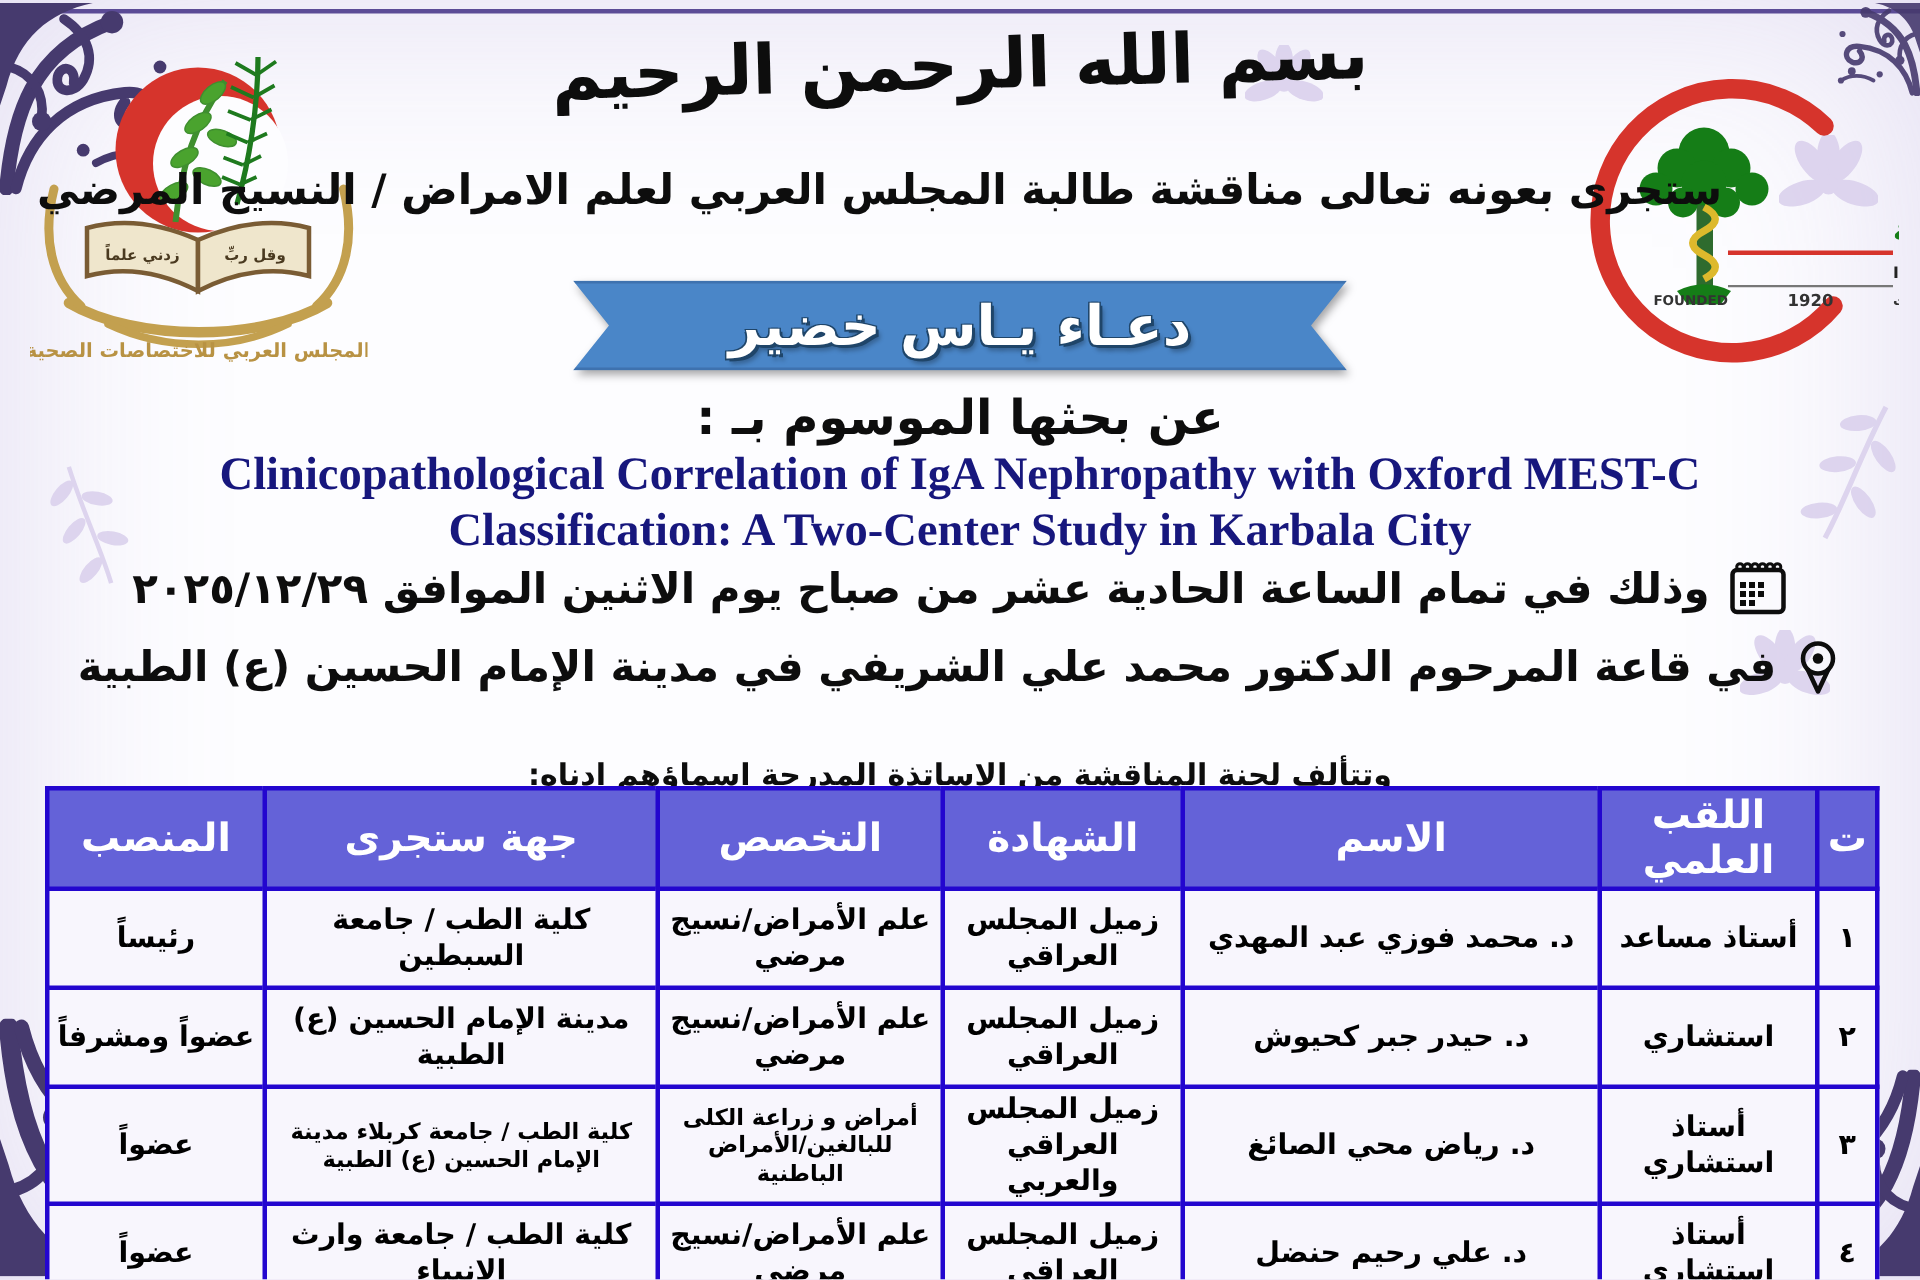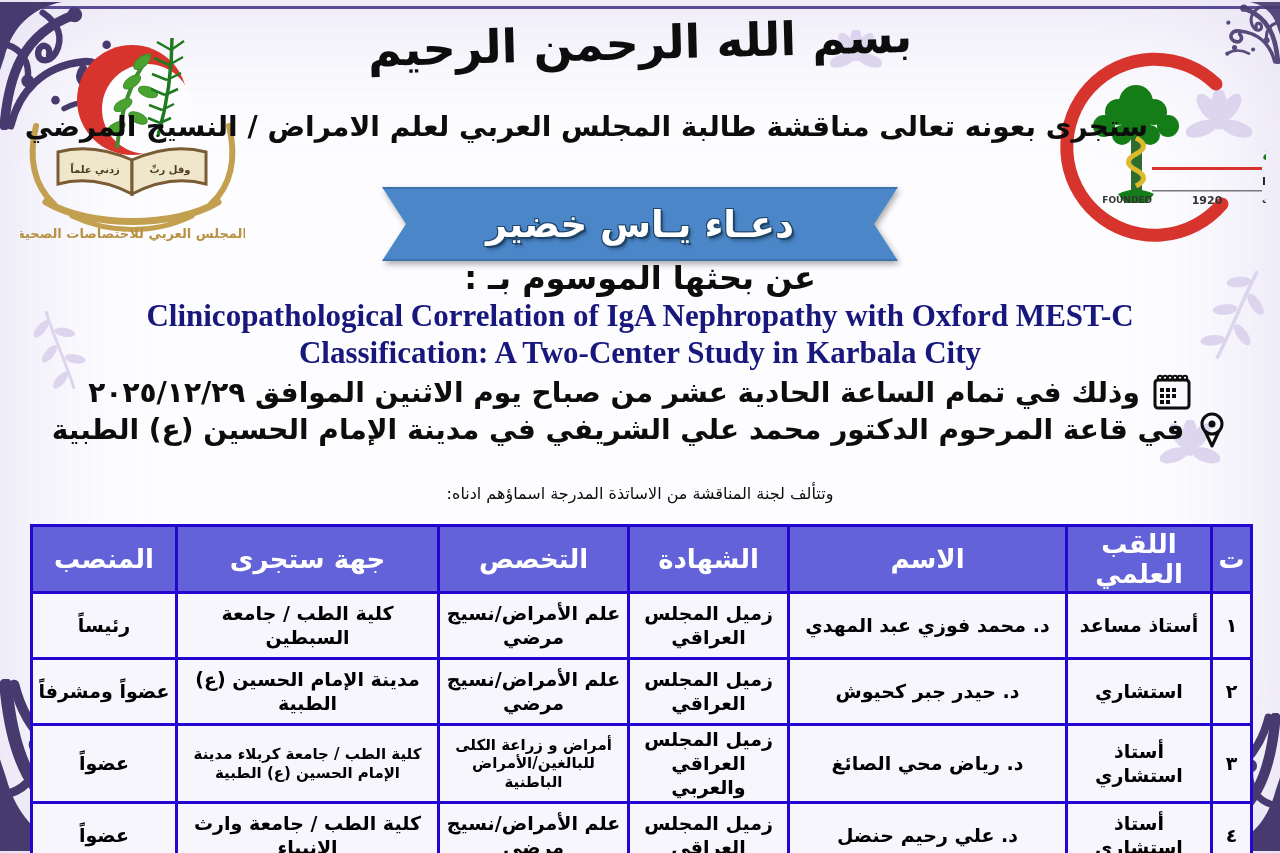--- a/index.html
+++ b/index.html
@@ -20,36 +20,36 @@
   .corner.bl{bottom:2px;left:0;width:172px;height:172px;transform:scaleY(-1);}
   .corner.br{bottom:2px;right:0;width:138px;height:138px;transform:scale(-1,-1);}
   .decor{position:absolute;z-index:0;opacity:.85;}
   
   .logo-board{position:absolute;left:20px;top:10px;width:225px;height:232px;z-index:2;}
   .logo-moh{position:absolute;right:14px;top:42px;width:236px;height:212px;z-index:2;}
   
   .center-abs{position:absolute;left:0;right:0;text-align:center;color:#0d0d0d;z-index:2;}
   .bismillah{top:16px;font-size:46px;font-weight:bold;transform:rotate(-1.5deg);letter-spacing:-1px;}
   .announce{top:110px;left:132px;right:132px;font-size:28px;font-weight:bold;white-space:nowrap;}
-  .ribbon{position:absolute;top:187px;left:50%;transform:translateX(-50%);width:516px;height:74px;
+  .ribbon{position:absolute;top:187px;left:50%;transform:translateX(-50%);width:516px;height:60px;
     filter:drop-shadow(2px 3px 3px rgba(0,0,0,.35));z-index:2;}
   .ribbon-inner{width:100%;height:100%;background:var(--ribbon_blue);
     clip-path:polygon(0 0,100% 0,calc(100% - 24px) 50%,100% 100%,0 100%,24px 50%);
     display:flex;align-items:center;justify-content:center;
     box-shadow:inset 0 0 0 2px rgba(10,30,60,.18);}
   .student-name{color:#ffffff;font-size:37px;font-weight:bold;letter-spacing:2px;
     text-shadow:2px 2px 0 #1f4569,-1px -1px 0 #1f4569,1px -1px 0 #1f4569,-1px 1px 0 #1f4569,3px 4px 3px rgba(0,0,0,.25);}
   .intro{top:259px;font-size:32px;font-weight:bold;}
   .title-en{top:297px;direction:ltr;font-family:"Liberation Serif","DejaVu Serif",serif;
     font-weight:bold;font-size:31px;line-height:37px;color:var(--title_navy);white-space:nowrap;}
   .icon-line{position:absolute;left:30px;right:30px;display:flex;align-items:center;justify-content:center;
     gap:12px;font-weight:bold;font-size:28px;color:#0d0d0d;white-space:nowrap;z-index:2;}
   .date-line{top:372px;}
-  .loc-line{top:410px;}
-  .committee-intro{top:484px;font-size:16px;font-weight:normal;}
+  .loc-line{top:425px;}
+  .committee-intro{top:504px;font-size:20px;font-weight:bold;}
   .icon-line svg{flex:0 0 auto;}
   
   table.committee{position:absolute;top:524px;left:30px;width:1220px;z-index:2;
     border-collapse:collapse;table-layout:fixed;direction:rtl;background:var(--cell_bg);
     border:3px solid var(--table_border);}
   table.committee th,table.committee td{border:3px solid var(--table_border);text-align:center;vertical-align:middle;}
   table.committee th{background:var(--header_bg);color:#fff;font-size:26px;font-weight:bold;height:42px;padding:2px 3px;}
   table.committee td{font-weight:bold;color:#000;height:59px;padding:2px 4px;font-size:19px;line-height:1.25;}
   col.col0{width:40px;} col.col1{width:145px;} col.col2{width:278px;} col.col3{width:160px;}
   col.col4{width:190px;} col.col5{width:262px;} col.col6{width:145px;}

